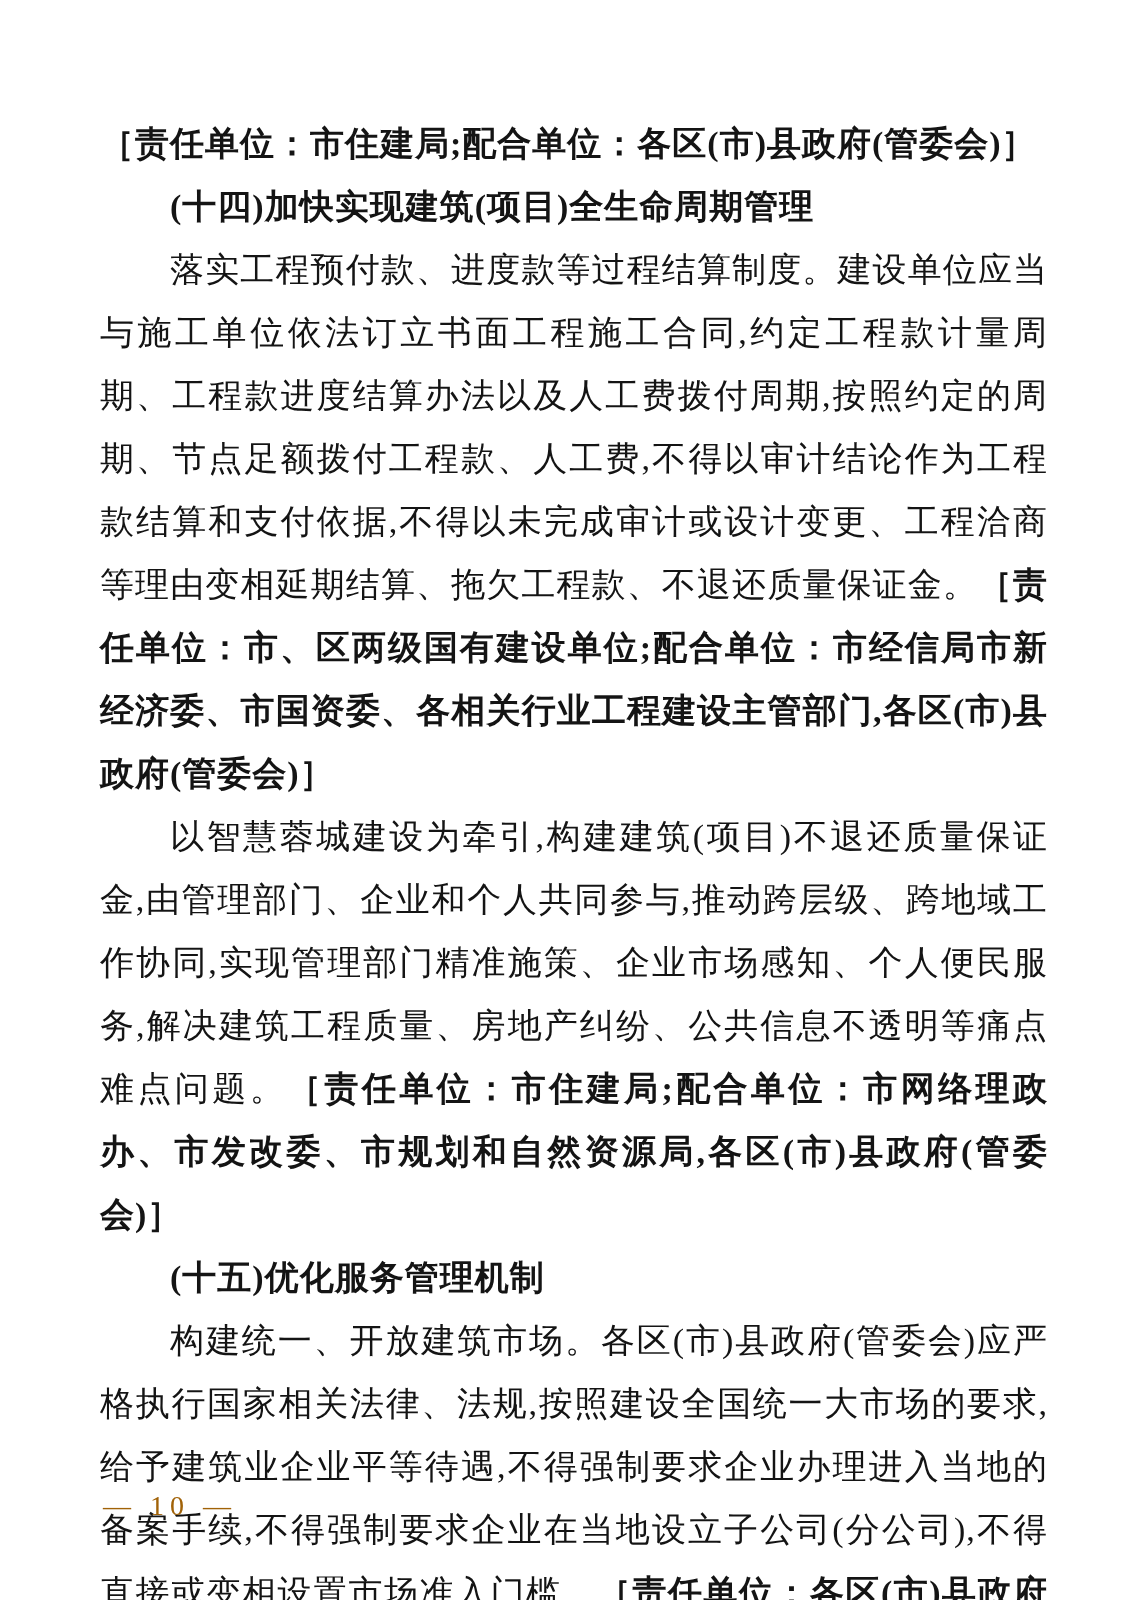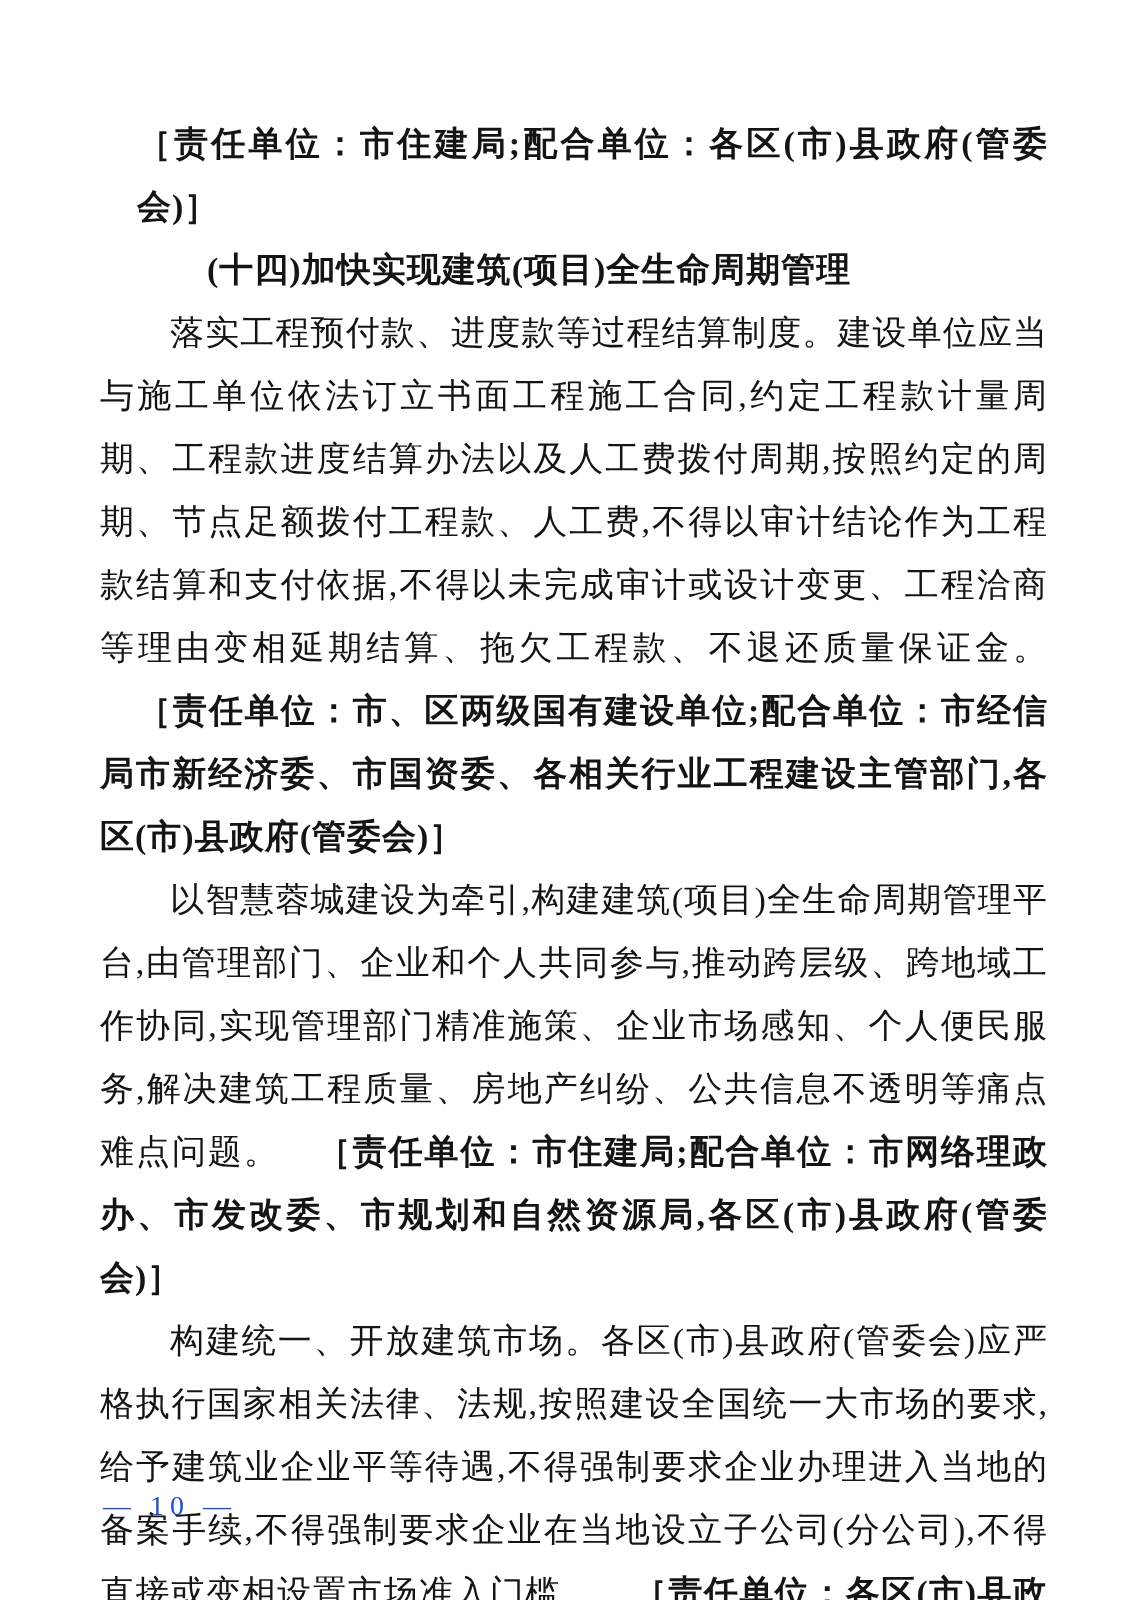--- a/index.html
+++ b/index.html
@@ -24,45 +24,46 @@
   }
   .para {
     font-size: 34px;
     line-height: 63px;
     text-align: justify;
     text-justify: inter-character;
     letter-spacing: 1px;
   }
   .para.indent { text-indent: 70px; }
   .para.flush { text-indent: 0; }
-  .bold, .heading { font-weight: 700; margin-left: 37px; }
+  .bold, .heading { font-weight: 700; }
   .normal { font-weight: 400; }
   .footer {
     position: absolute;
     left: 103px;
     bottom: 78px;
     font-size: 28px;
-    color: #1d4ed8;
+    color: #a16207;
     letter-spacing: 6px;
   }
 </style>
 </head>
 <body>
 
 <div class="page">
   <main class="content">
 
     <p class="para flush bold"><span>［责任单位：市住建局;配合单位：各区(市)县政府(管委会)］</span></p>
 
     <p class="para indent heading">(十四)加快实现建筑(项目)全生命周期管理</p>
 
     <p class="para indent"><span class="normal">落实工程预付款、进度款等过程结算制度。建设单位应当与施工单位依法订立书面工程施工合同,约定工程款计量周期、工程款进度结算办法以及人工费拨付周期,按照约定的周期、节点足额拨付工程款、人工费,不得以审计结论作为工程款结算和支付依据,不得以未完成审计或设计变更、工程洽商等理由变相延期结算、拖欠工程款、不退还质量保证金。</span><span class="bold">［责任单位：市、区两级国有建设单位;配合单位：市经信局市新经济委、市国资委、各相关行业工程建设主管部门,各区(市)县政府(管委会)］</span></p>
 
-    <p class="para indent"><span class="normal">以智慧蓉城建设为牵引,构建建筑(项目)全生命周期管理平台,由管理部门、企业和个人共同参与,推动跨层级、跨地域工作协同,实现管理部门精准施策、企业市场感知、个人便民服务,解决建筑工程质量、房地产纠纷、公共信息不透明等痛点难点问题。</span><span class="bold">［责任单位：市住建局;配合单位：市网络理政办、市发改委、市规划和自然资源局,各区(市)县政府(管委会)］</span></p>
+    <p class="para indent"><span class="normal">以智慧蓉城建设为牵引,构建建筑(项目)不退还质量保证金,由管理部门、企业和个人共同参与,推动跨层级、跨地域工作协同,实现管理部门精准施策、企业市场感知、个人便民服务,解决建筑工程质量、房地产纠纷、公共信息不透明等痛点难点问题。</span><span class="bold">［责任单位：市住建局;配合单位：市网络理政办、市发改委、市规划和自然资源局,各区(市)县政府(管委会)］</span></p>
 
+    <p class="para indent heading">(十五)优化服务管理机制</p>
 
     <p class="para indent"><span class="normal">构建统一、开放建筑市场。各区(市)县政府(管委会)应严格执行国家相关法律、法规,按照建设全国统一大市场的要求,给予建筑业企业平等待遇,不得强制要求企业办理进入当地的备案手续,不得强制要求企业在当地设立子公司(分公司),不得直接或变相设置市场准入门槛。</span><span class="bold">［责任单位：各区(市)县政府(管委会)］</span></p>
 
   </main>
 
   <footer class="footer">
     <span>— 10 —</span>
   </footer>
 </div>
 

